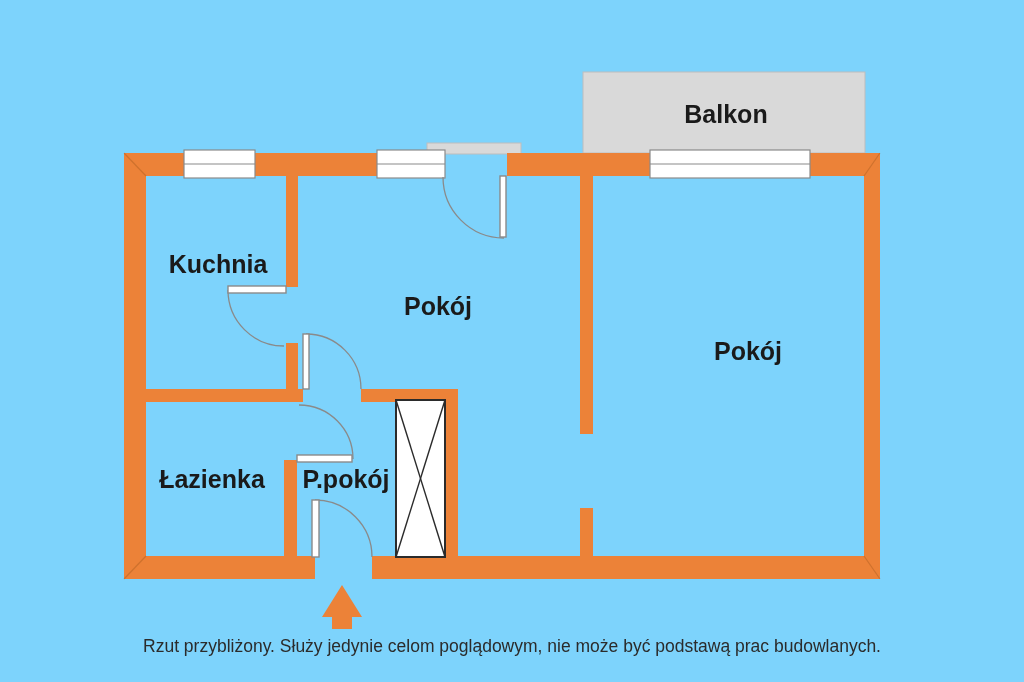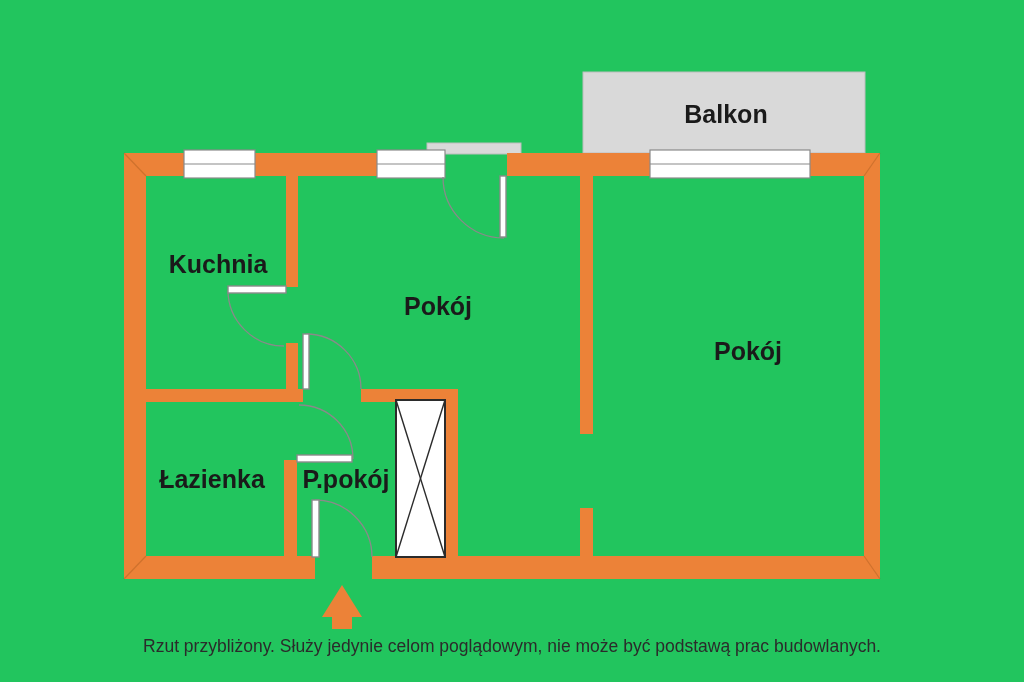--- a/index.html
+++ b/index.html
@@ -7,21 +7,21 @@
     padding: 0;
     background: #FFFFFF;
     width: 1024px;
     height: 682px;
     font-family: "Liberation Sans", sans-serif;
   }
   #stage {
     position: relative;
     width: 1024px;
     height: 682px;
-    background: #22c55e;
+    background: #7dd3fc;
     overflow: hidden;
   }
   svg { display: block; }
   .wall { fill: #EC8238; }
   .miter { stroke: rgba(140, 75, 20, 0.30); stroke-width: 1.2; }
   .gray-zone { fill: #D9D9D9; stroke: #BDBDBD; stroke-width: 1; }
   .window-frame { fill: #FFFFFF; stroke: #8A8A8A; stroke-width: 1.2; }
   .window-line { stroke: #8A8A8A; stroke-width: 1.2; }
   .door-leaf { fill: #FFFFFF; stroke: #8A8A8A; stroke-width: 1.4; }
   .door-arc { fill: none; stroke: #8A8A8A; stroke-width: 1.3; }

